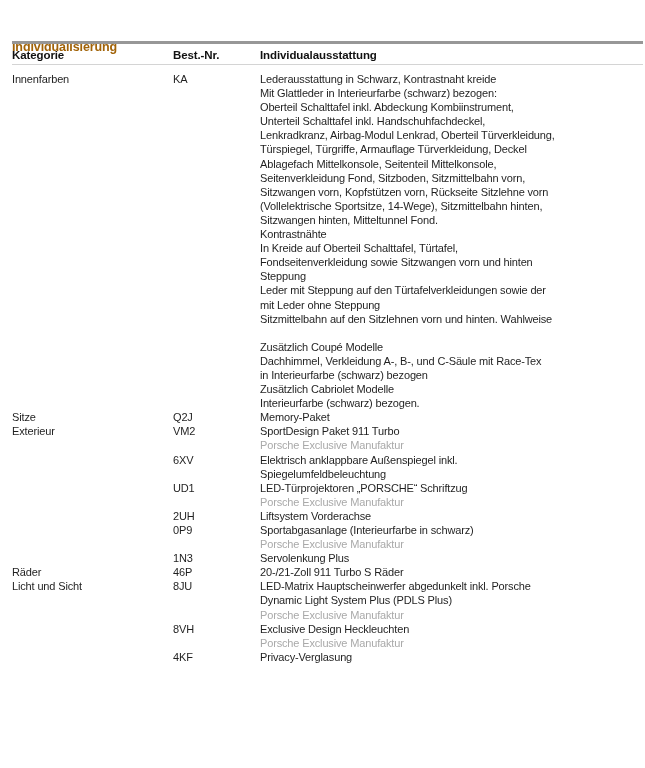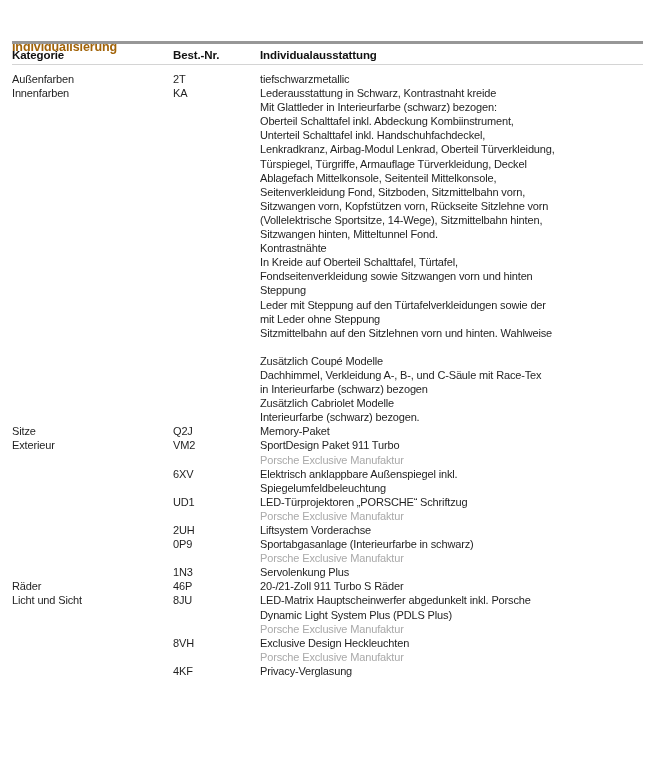--- a/index.html
+++ b/index.html
@@ -87,27 +87,20 @@
 
 <div class="table-header grid">
   <div class="cell">Kategorie</div>
   <div class="cell">Best.-Nr.</div>
   <div class="cell">Individualausstattung</div>
 </div>
 
 <div class="rule-light"></div>
 
 <div class="table-body">
-  <div class="grid">
-    <div class="cell">Außenfarben</div>
-    <div class="cell">2T</div>
-    <div>
-        <div class="line">tiefschwarzmetallic</div>
-      </div>
-  </div>
 
   <div class="grid">
     <div class="cell">Innenfarben</div>
     <div class="cell">KA</div>
     <div>
         <div class="line">Lederausstattung in Schwarz, Kontrastnaht kreide</div>
         <div class="line">Mit Glattleder in Interieurfarbe (schwarz) bezogen:</div>
         <div class="line">Oberteil Schalttafel inkl. Abdeckung Kombiinstrument,</div>
         <div class="line">Unterteil Schalttafel inkl. Handschuhfachdeckel,</div>
         <div class="line">Lenkradkranz, Airbag-Modul Lenkrad, Oberteil Türverkleidung,</div>

